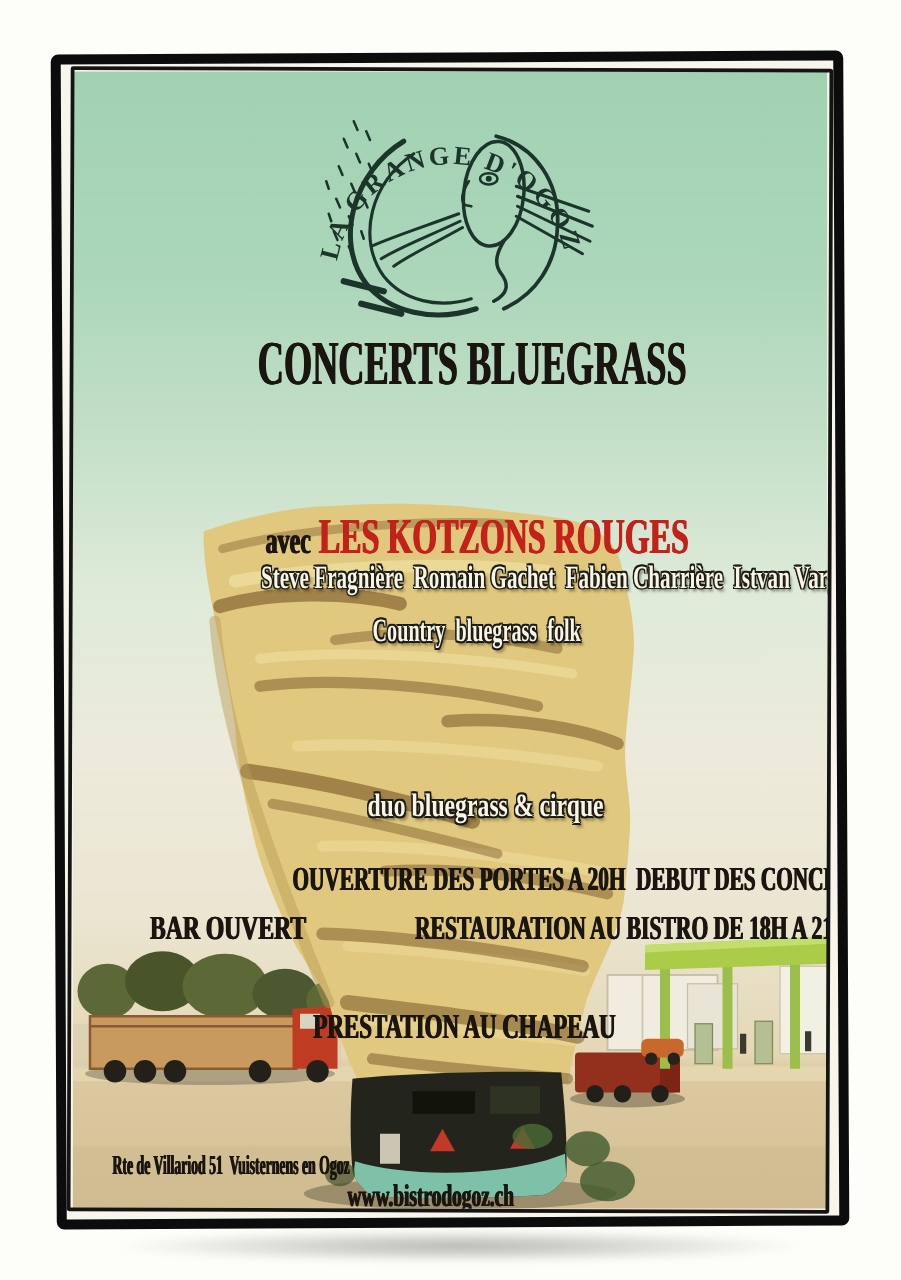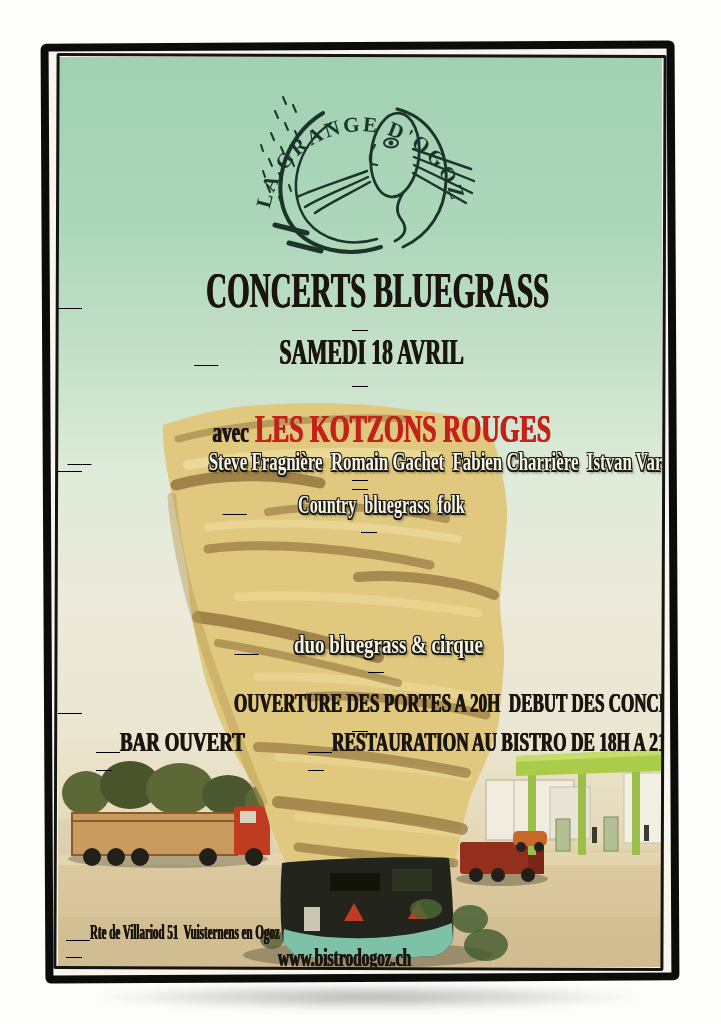--- a/index.html
+++ b/index.html
@@ -13,21 +13,21 @@
     background:radial-gradient(ellipse at 50% 50%, rgba(110,110,105,.5), rgba(110,110,105,0) 72%);
     filter:blur(3px);
   }
   .poster{position:absolute;left:43px;top:42px;width:634px;height:940px;}
   .paper{position:absolute;inset:0;background:#f8f6ec;border-radius:6px;transform:rotate(-.25deg);}
   .content{position:absolute;left:15px;top:15px;width:604px;height:910px;overflow:hidden;}
   .b-in{position:absolute;inset:12px;border:3px solid #141412;border-radius:2px;transform:rotate(.2deg);pointer-events:none;}
   .b-out{position:absolute;inset:0;border:8px solid #0c0c0c;border-radius:6px;transform:rotate(-.3deg);pointer-events:none;}
   .scene{position:absolute;left:0;top:0;}
   .logo{position:absolute;left:187px;top:28px;width:230px;height:188px;}
-  .line{position:absolute;left:0;right:0;text-align:center;line-height:1.05;white-space:pre;text-decoration:underline;}
+  .line{position:absolute;left:0;right:0;text-align:center;line-height:1.05;white-space:pre;}
   .cond{display:inline-block;white-space:pre;transform:scaleX(var(--sx,.65));transform-origin:50% 50%;font-weight:bold;}
   .cond.left{transform-origin:0 50%;}
   .ink{color:#1a150f;text-shadow:.7px 0 0 #1a150f,-.7px 0 0 #1a150f;}
   .red{color:#c3211a;text-shadow:.7px 0 0 #c3211a,-.7px 0 0 #c3211a;}
   .carved{
     color:#f8f4e6;
     text-shadow:-1.5px -1.5px 0 #1c1b14,1.5px -1.5px 0 #1c1b14,-1.5px 1.5px 0 #1c1b14,
       1.5px 1.5px 0 #1c1b14,0 -1.5px 0 #1c1b14,0 1.5px 0 #1c1b14,-1.5px 0 0 #1c1b14,
       1.5px 0 0 #1c1b14,3px 3px 3px rgba(20,20,10,.55);
   }
@@ -209,23 +209,20 @@
             <path d="M16,60 l2,6"></path>
             <path d="M18,86 l2,6"></path>
         </g>
       </g>
     </svg>
 
     <div class="line" style="top:190px;">
       <span class="cond ink" style="font-size:50px;--sx:.58">CONCERTS BLUEGRASS</span>
     </div>
 
-    <div class="line" style="top:260px;">
-      <span class="cond ink" style="font-size:36px;--sx:.60">SAMEDI 18 AVRIL</span>
-    </div>
 
     <div class="line" style="top:317px;">
       <span class="cond" style="--sx:.64">
         <span class="ink" style="font-size:30px;">avec</span><span class="gap"></span><span class="red" style="font-size:40px;">LES KOTZONS ROUGES</span>
       </span>
     </div>
 
     <div class="line" style="top:374px;">
       <span class="cond carved" style="font-size:26px;--sx:.65">Steve Fragnière  Romain Gachet  Fabien Charrière  Istvan Varga</span>
     </div>
@@ -245,20 +242,23 @@
     </div>
 
     <div class="line" style="top:654px;text-align:left;left:38px;">
       <span class="cond left ink" style="font-size:27px;--sx:.70">BAR OUVERT</span>
     </div>
 
     <div class="line" style="top:654px;text-align:left;left:250px;">
       <span class="cond left ink" style="font-size:27px;--sx:.64">RESTAURATION AU BISTRO DE 18H A 21H30</span>
     </div>
 
+    <div class="line" style="top:733px;">
+      <span class="cond ink" style="font-size:28px;--sx:.655">PRESTATION AU CHAPEAU</span>
+    </div>
 
     <div class="line" style="top:846px;text-align:left;left:8px;">
       <span class="cond left ink" style="font-size:22px;--sx:.50">Rte de Villariod 51  Vuisternens en Ogoz</span>
     </div>
 
     <div class="line" style="top:871px;text-align:center;left:26px;">
       <span class="cond left ink" style="font-size:25px;--sx:.62">www.bistrodogoz.ch</span>
     </div>
 
   </div>

